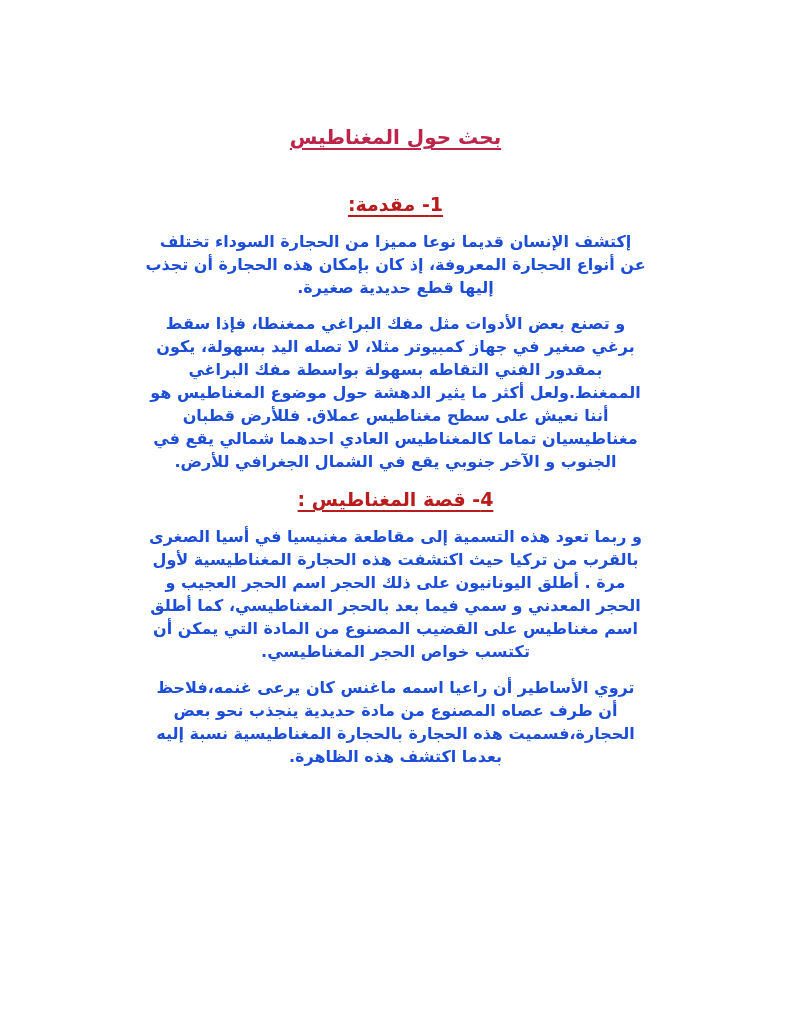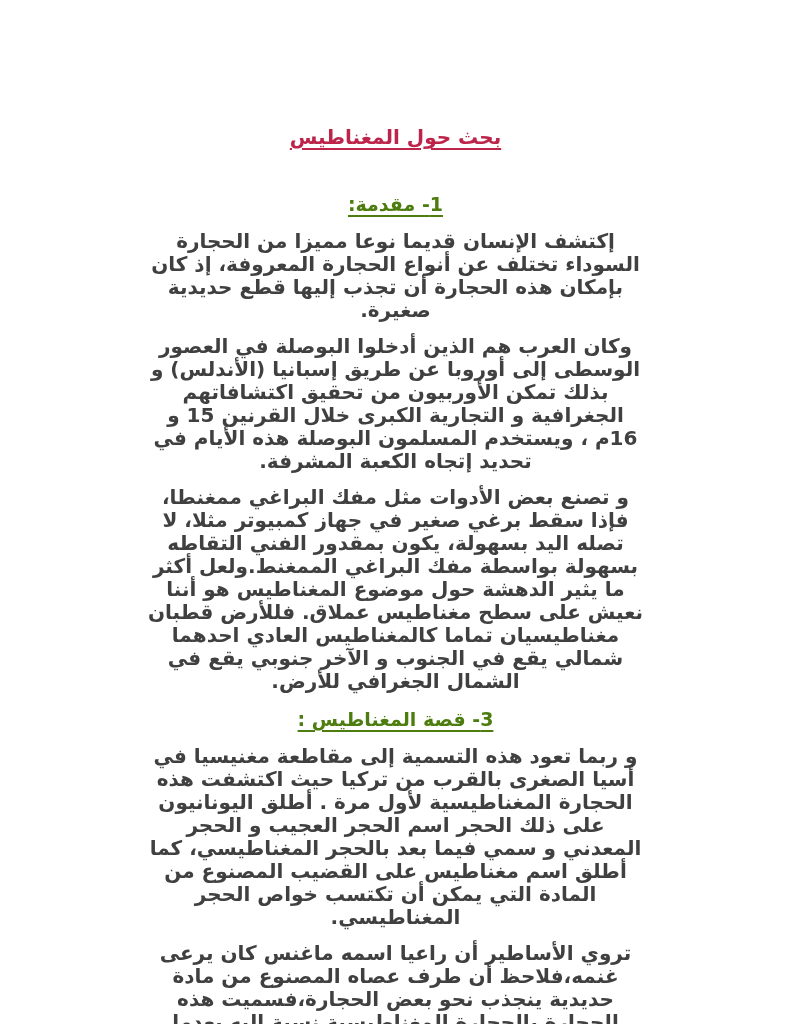--- a/index.html
+++ b/index.html
@@ -32,52 +32,51 @@
     margin: 0 0 42px 0;
     color: #bd2449;
     text-decoration: underline;
     text-decoration-thickness: 2px;
     text-underline-offset: 4px;
   }
   .section-heading {
     font-size: 19px;
     line-height: 25px;
     margin: 0 0 13px 0;
-    color: #4d7c0f;
+    color: #b91c1c;
     text-decoration: underline;
     text-decoration-thickness: 2px;
     text-underline-offset: 4px;
   }
   .section {
     margin: 0 0 14px 0;
   }
   .paragraph {
-    font-size: 20px;
+    font-size: 16px;
     line-height: 23px;
     margin: 0 0 13px 0;
-    color: #404040;
+    color: #1d4ed8;
     text-align: center;
   }
 </style>
 </head>
 <body>
 
 <div class="page">
   <div class="content">
 
     <h1 class="doc-title">بحث حول المغناطيس</h1>
 
     <div class="section">
       <h2 class="section-heading">1- مقدمة:</h2>
       <p class="paragraph">إكتشف الإنسان قديما نوعا مميزا من الحجارة السوداء تختلف عن أنواع الحجارة المعروفة، إذ كان بإمكان هذه الحجارة أن تجذب إليها قطع حديدية صغيرة.</p>
-      <p class="paragraph">وكان العرب هم الذين أدخلوا البوصلة في العصور الوسطى إلى أوروبا عن طريق إسبانيا (الأندلس) و بذلك تمكن الأوربيون من تحقيق اكتشافاتهم الجغرافية و التجارية الكبرى خلال القرنين 15 و 16م ، ويستخدم المسلمون البوصلة هذه الأيام في تحديد إتجاه الكعبة المشرفة.</p>
       <p class="paragraph">و تصنع بعض الأدوات مثل مفك البراغي ممغنطا، فإذا سقط برغي صغير في جهاز كمبيوتر مثلا، لا تصله اليد بسهولة، يكون بمقدور الفني التقاطه بسهولة بواسطة مفك البراغي الممغنط.ولعل أكثر ما يثير الدهشة حول موضوع المغناطيس هو أننا نعيش على سطح مغناطيس عملاق. فللأرض قطبان مغناطيسيان تماما كالمغناطيس العادي احدهما شمالي يقع في الجنوب و الآخر جنوبي يقع في الشمال الجغرافي للأرض.</p>
     </div>
 
     <div class="section">
-      <h2 class="section-heading">3- قصة المغناطيس :</h2>
+      <h2 class="section-heading">4- قصة المغناطيس :</h2>
       <p class="paragraph">و ربما تعود هذه التسمية إلى مقاطعة مغنيسيا في أسيا الصغرى بالقرب من تركيا حيث اكتشفت هذه الحجارة المغناطيسية لأول مرة . أطلق اليونانيون على ذلك الحجر اسم الحجر العجيب و الحجر المعدني و سمي فيما بعد بالحجر المغناطيسي، كما أطلق اسم مغناطيس على القضيب المصنوع من المادة التي يمكن أن تكتسب خواص الحجر المغناطيسي.</p>
       <p class="paragraph">تروي الأساطير أن راعيا اسمه ماغنس كان يرعى غنمه،فلاحظ أن طرف عصاه المصنوع من مادة حديدية ينجذب نحو بعض الحجارة،فسميت هذه الحجارة بالحجارة المغناطيسية نسبة إليه بعدما اكتشف هذه الظاهرة.</p>
     </div>
 
 
   </div>
 </div>
 
 </body></html>

